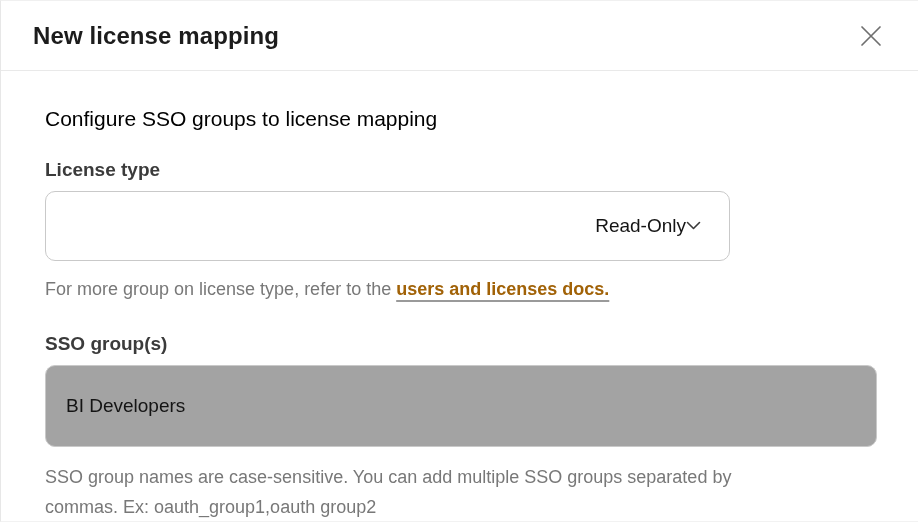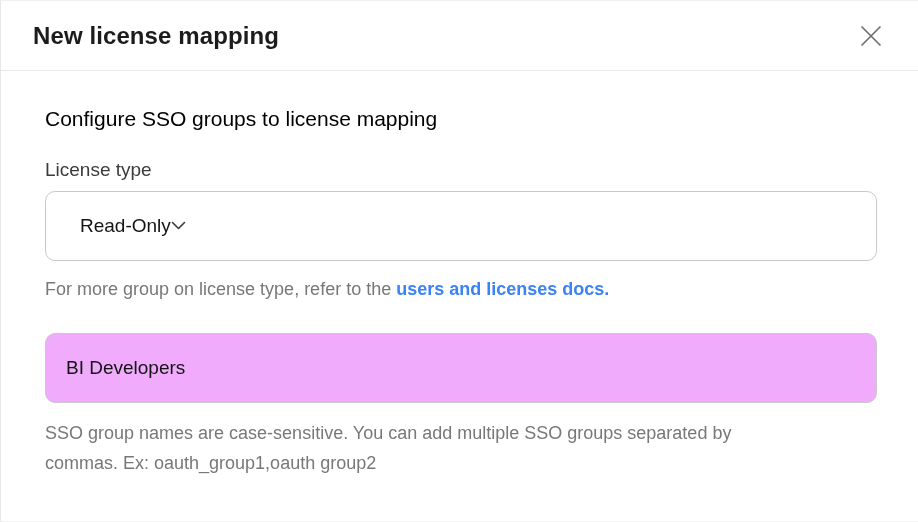--- a/index.html
+++ b/index.html
@@ -46,63 +46,64 @@
     padding: 36px 42px 0 44px;
   }
   .section-heading {
     font-size: 21px;
     font-weight: 400;
     color: #000000;
     margin-bottom: 28px;
   }
   .field-label {
     font-size: 19px;
-    font-weight: 400;
+    font-weight: 700;
     color: #3b3b3b;
     margin-bottom: 10px;
   }
   .select-box {
-    width: 832px;
+    width: 685px;
     height: 70px;
     border: 1px solid #c9c9c9;
     border-radius: 10px;
     background: #ffffff;
     display: flex;
     align-items: center;
-    justify-content: flex-start;
-    padding: 0 28px 0 34px;
+    justify-content: flex-end;
+    padding: 0 28px 0 26px;
     cursor: pointer;
   }
   .select-value {
     font-size: 19px;
     color: #141414;
   }
   .chevron { display: block; }
   .helper {
     margin-top: 13px;
     font-size: 18px;
     line-height: 30px;
     color: #787878;
   }
   .helper a, .helper .doc-link {
-    color: #3b82f6;
+    color: #a16207;
     font-weight: 600;
+    text-decoration: underline;
     text-decoration-color: #9a9a9a;
     text-decoration-thickness: 2px;
     text-underline-offset: 5px;
     cursor: pointer;
     text-align: right;
   }
   .field-group-2 { margin-top: 29px; }
   .text-input {
     width: 832px;
-    height: 70px;
+    height: 82px;
     border: 1px solid #c9c9c9;
     border-radius: 10px;
-    background: #f0abfc;
+    background: #a3a3a3;
     padding: 9px 20px;
     font-family: "Liberation Sans", sans-serif;
     font-size: 19px;
     color: #141414;
     outline: none;
   }
   .helper-wide { max-width: 700px; margin-top: 15px; }
 </style>
 </head>
 <body>
@@ -131,18 +132,19 @@
         <span>
           <svg class="chevron" width="15" height="10" viewBox="0 0 15 10" fill="none">
             <path d="M1.5 1.5 L7.5 7.5 L13.5 1.5" stroke="#3a3a3a" stroke-width="1.6" stroke-linecap="round" stroke-linejoin="round"></path>
           </svg>
         </span>
       </div>
       <div class="helper"><span>For more group on license type, refer to the </span><span class="doc-link">users and licenses docs.</span></div>
     </div>
 
     <div class="field-group field-group-2">
+      <div class="field-label">SSO group(s)</div>
       <input class="text-input" type="text" value="BI Developers" style="">
       <div class="helper helper-wide">SSO group names are case-sensitive. You can add multiple SSO groups separated by commas. Ex: oauth_group1,oauth group2</div>
     </div>
 
   </div>
 </div>
 
 </body></html>

